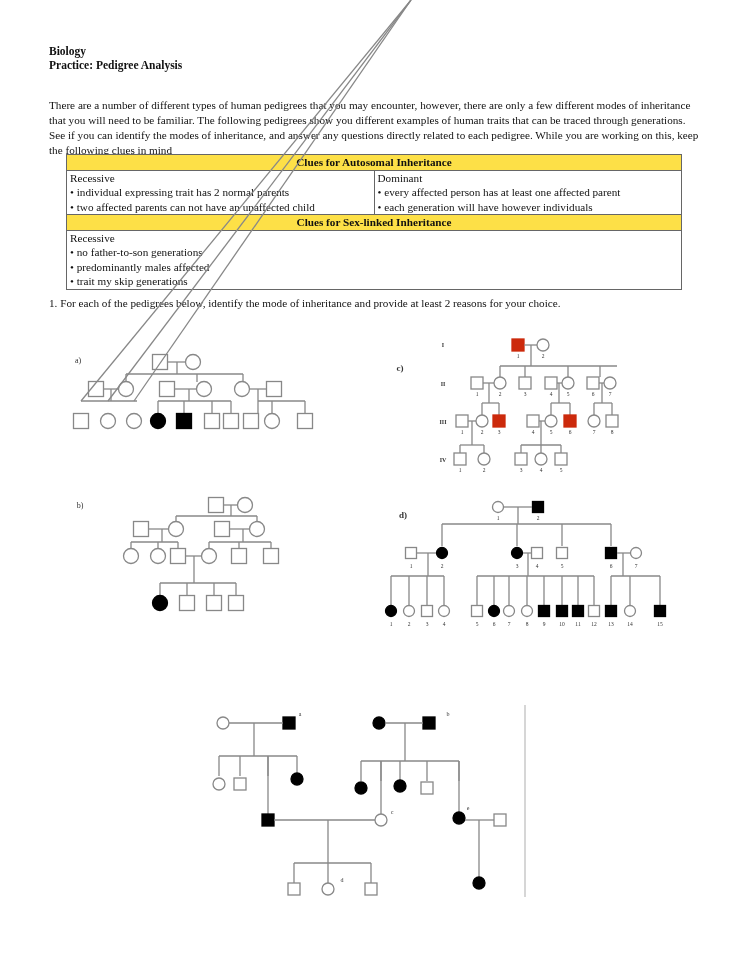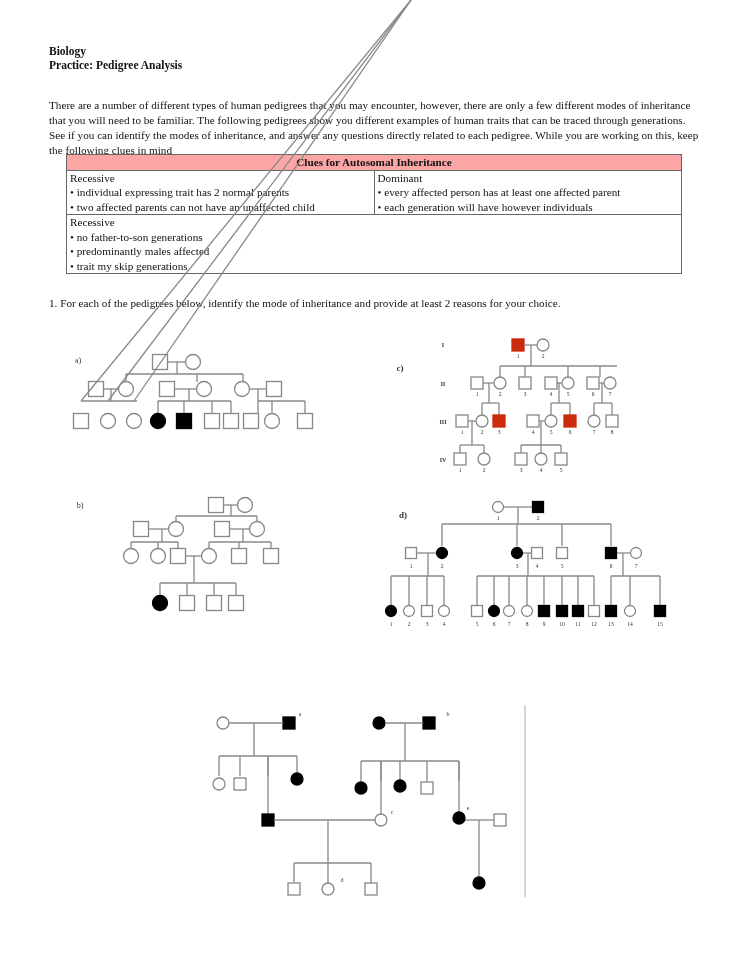--- a/index.html
+++ b/index.html
@@ -4,21 +4,21 @@
 <style>
   html, body { margin: 0; padding: 0; background: #ffffff; }
   body { width: 749px; height: 970px; position: relative; overflow: hidden;
          font-family: "Liberation Serif", "DejaVu Serif", serif; color: #111; }
   .page { position: absolute; left: 0; top: 0; width: 749px; height: 702px; }
   .title { position: absolute; left: 49px; top: 44px; font-size: 11.5px; font-weight: bold; line-height: 14px; }
   .intro { position: absolute; left: 49px; top: 98px; width: 655px; font-size: 11.2px; line-height: 15px; }
   table.clues { position: absolute; left: 66px; top: 154px; width: 616px; border-collapse: collapse;
          font-size: 11.2px; line-height: 14.5px; }
   table.clues td, table.clues th { border: 1px solid #666; padding: 0 3px; vertical-align: top; text-align: left; }
-  table.clues th { background: #fca5a5; text-align: center; font-weight: bold; }
+  table.clues th { background: #fde047; text-align: center; font-weight: bold; }
   table.clues .h { font-weight: normal; }
   .q { position: absolute; left: 49px; font-size: 11.2px; line-height: 14px; }
   svg.ped { position: absolute; left: 0; top: 0; }
 </style>
 </head>
 <body>
 
 <div class="page">
   <div class="title">
     <div>Biology</div>
@@ -37,20 +37,23 @@
         <div class="h">Recessive</div>
         <div>• individual expressing trait has 2 normal parents</div>
         <div>• two affected parents can not have an unaffected child</div>
       </td>
       <td>
         <div class="h">Dominant</div>
         <div>• every affected person has at least one affected parent</div>
         <div>• each generation will have however individuals</div>
       </td>
     </tr>
+    <tr>
+          <th colspan="2">Clues for Sex-linked Inheritance</th>
+        </tr>
     <tr>
       <td colspan="2">
         <div class="h">Recessive</div>
         <div>• no father-to-son generations</div>
         <div>• predominantly males affected</div>
         <div>• trait my skip generations</div>
       </td>
     </tr>
   </tbody>
     </table>

